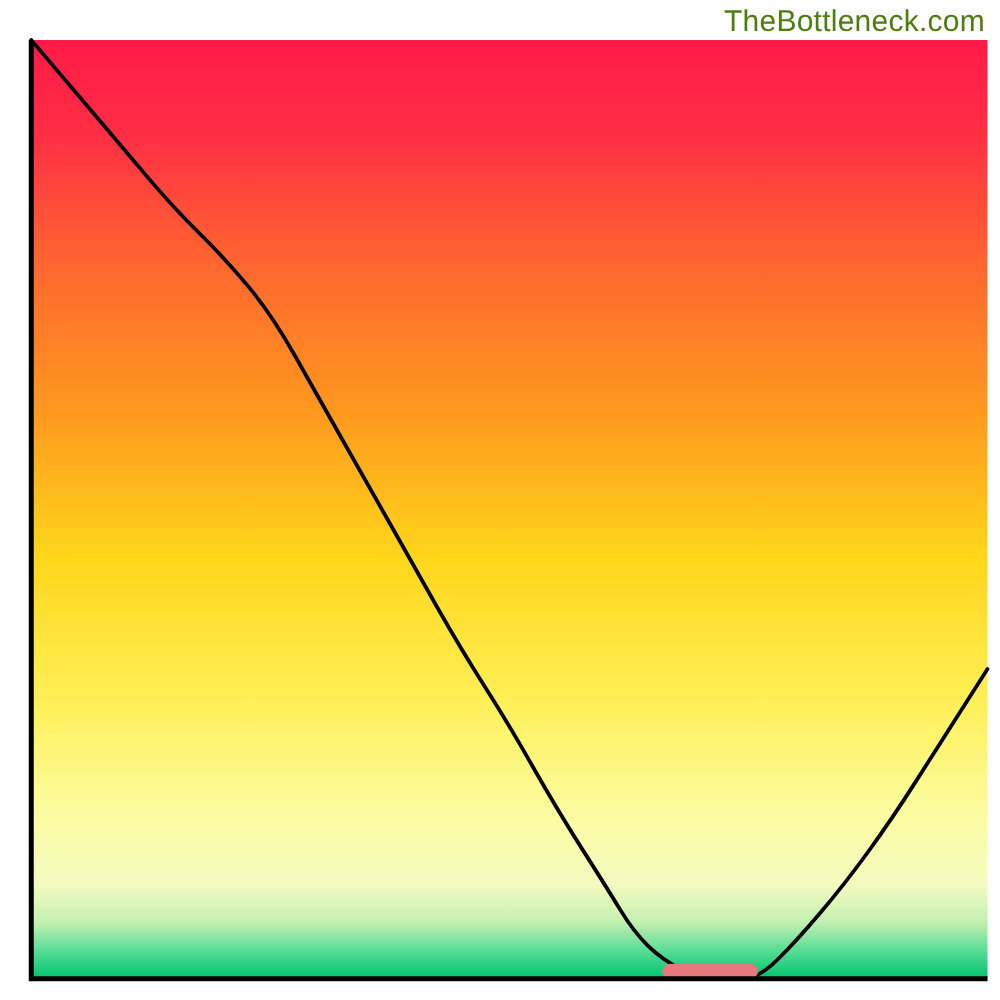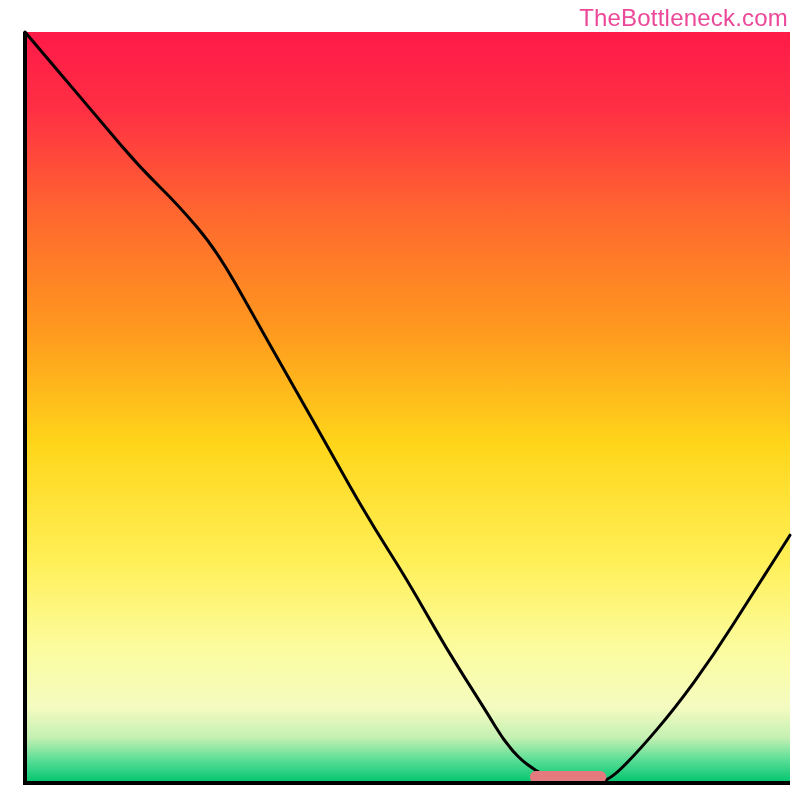--- a/index.html
+++ b/index.html
@@ -13,21 +13,21 @@
     position: relative;
     width: 800px;
     height: 800px;
   }
   .watermark {
     position: absolute;
     top: 4px;
     right: 12px;
     font-family: Arial, Helvetica, sans-serif;
     font-size: 24px;
-    color: #ec4899;
+    color: #4d7c0f;
     letter-spacing: 0.2px;
     z-index: 5;
   }
   svg {
     position: absolute;
     left: 0;
     top: 0;
   }
 </style>
 </head>

